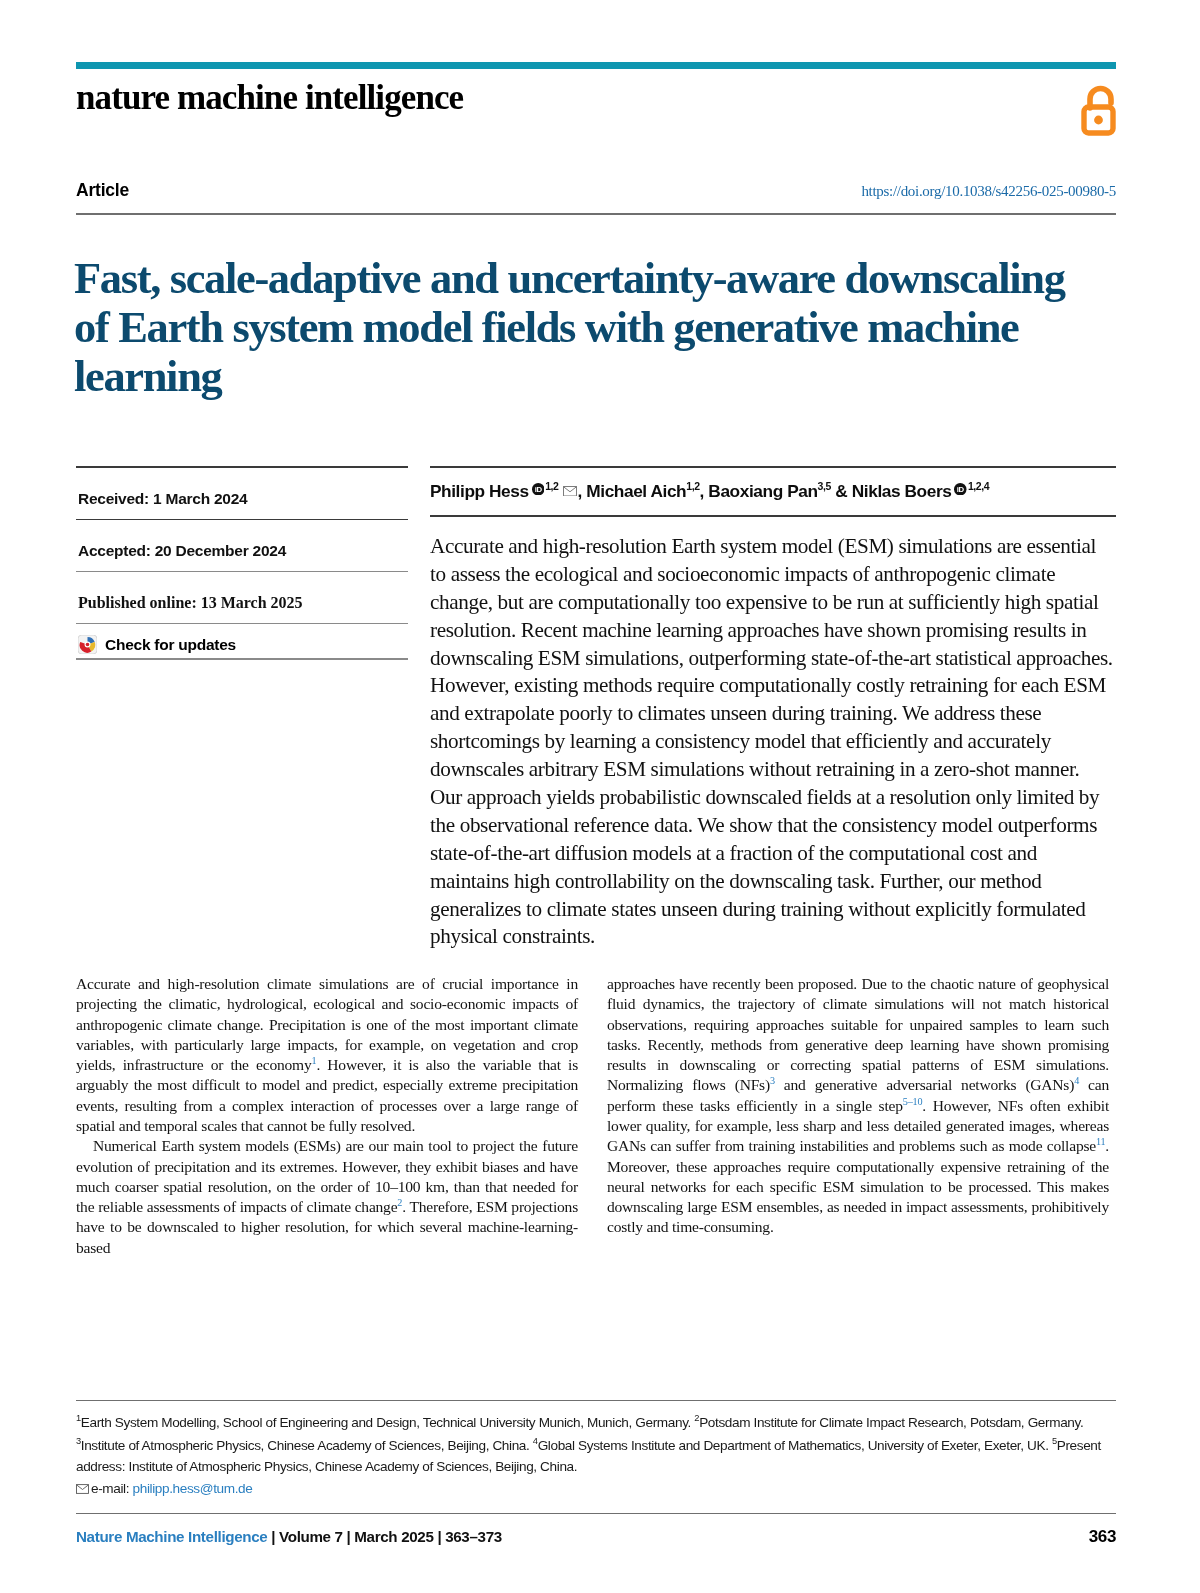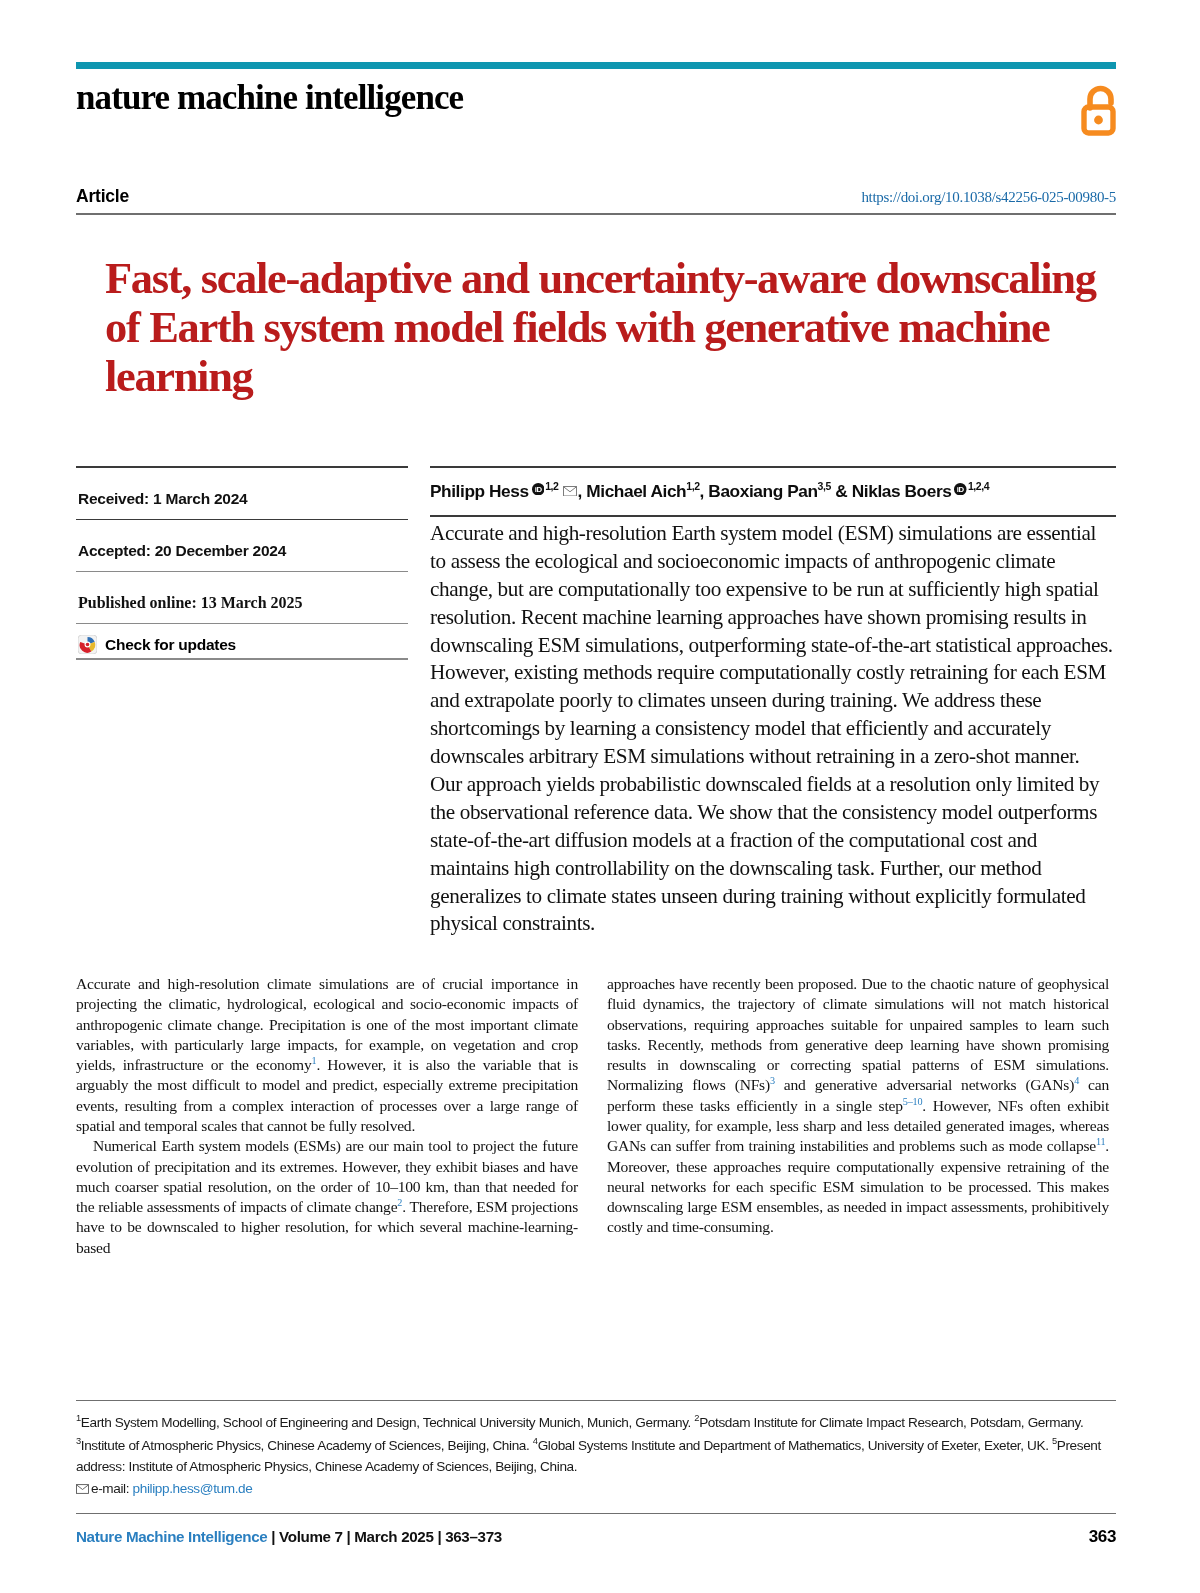--- a/index.html
+++ b/index.html
@@ -45,21 +45,21 @@
     right: 78px;
     top: 84px;
     width: 42px;
     height: 52px;
   }
 
   
   .article-row {
     position: absolute;
     left: 76px;
-    top: 186px;
+    top: 180px;
     width: 1040px;
     display: flex;
     align-items: baseline;
     justify-content: space-between;
   }
   .article-label {
     font-family: "Liberation Sans", sans-serif;
     font-weight: bold;
     font-size: 17.5px;
     letter-spacing: -0.2px;
@@ -84,22 +84,21 @@
   .title {
     position: absolute;
     left: 74px;
     top: 224px;
     width: 1030px;
     font-family: "Liberation Serif", serif;
     font-weight: bold;
     font-size: 44.5px;
     line-height: 1.105;
     letter-spacing: -1.35px;
-    color: #b91c1c;
-    margin-left: 31px;
+    color: #0c4a6e;
   }
 
   
   .meta-col {
     position: absolute;
     left: 76px;
     top: 466px;
     width: 332px;
   }
   .meta-rule {
@@ -174,21 +173,21 @@
   .authors-rule-bot {
     width: 100%;
     height: 1.6px;
     background: #3a3a3a;
   }
   .abstract {
     font-family: "Liberation Serif", serif;
     font-size: 21.2px;
     line-height: 1.316;
     letter-spacing: -0.38px;
-    padding-top: 3px;
+    padding-top: 16px;
     color: #111;
     text-align: left;
   }
 
   
   .body-cols {
     position: absolute;
     left: 76px;
     top: 974px;
     width: 1040px;

